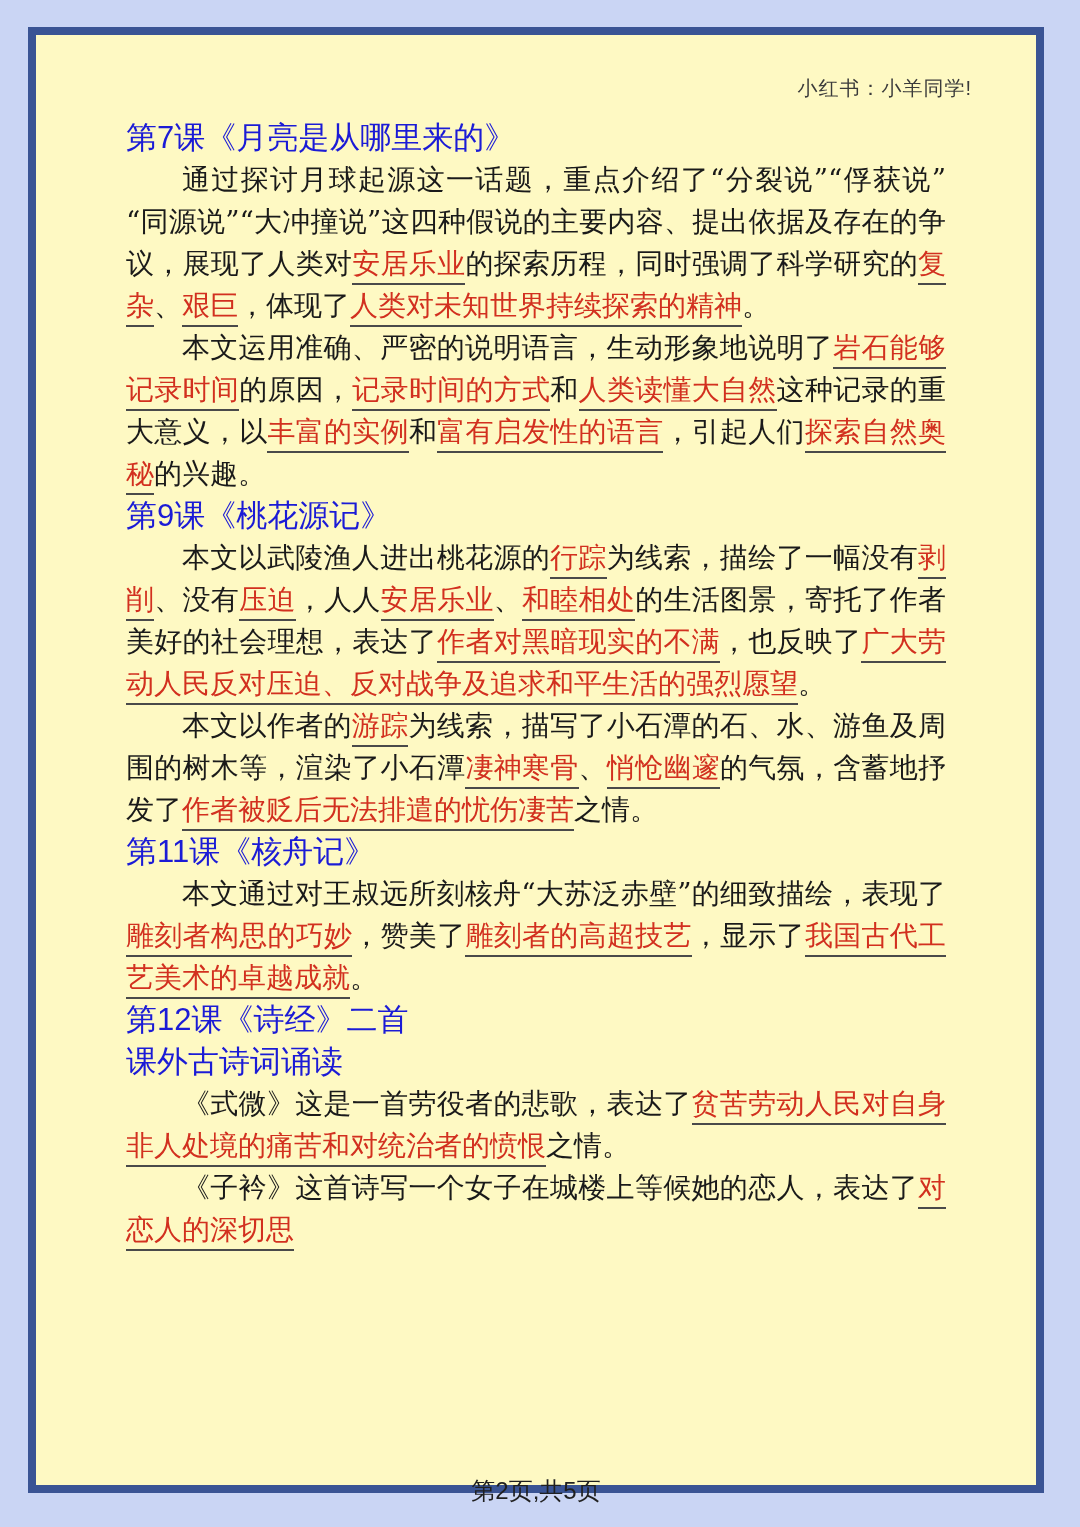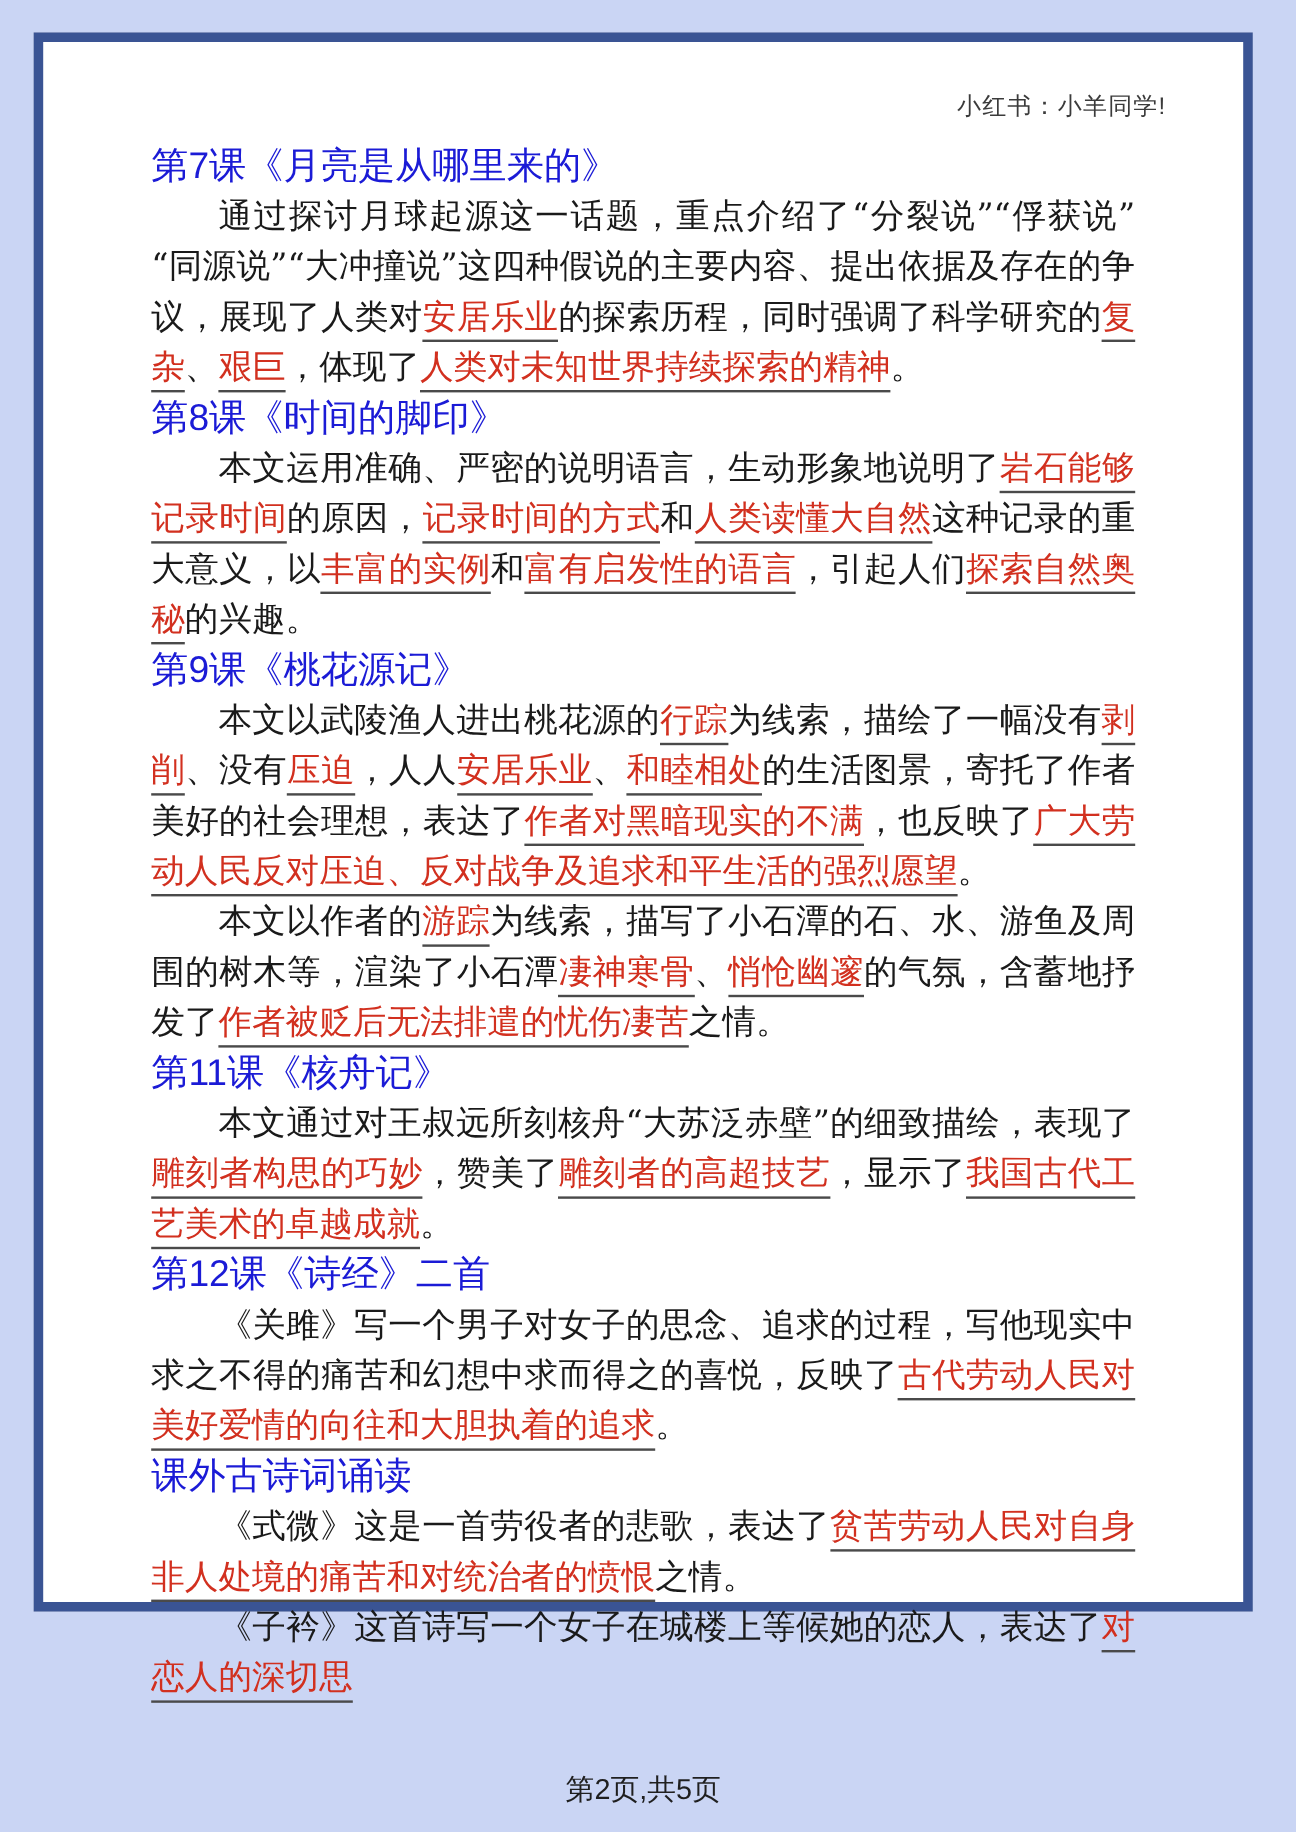--- a/index.html
+++ b/index.html
@@ -12,23 +12,23 @@
     position: relative;
     overflow: hidden;
     background: var(--frame-outer, #cad5f4);
     font-family: "DejaVu Serif", "Liberation Serif", serif;
   }
   .page {
     position: absolute;
     left: 28px;
     top: 27px;
     width: 1016px;
-    height: 1316px;
+    height: 1466px;
     box-sizing: border-box;
-    background: #ffffff;
+    background: #fef9c3;
     border: 8px solid var(--frame-border, #3a5494);
   }
   .watermark {
     position: absolute;
     top: 40px;
     right: 64px;
     font-family: "Liberation Sans", sans-serif;
     font-size: 20px;
     color: #3b3b3b;
     letter-spacing: 1px;
@@ -75,28 +75,26 @@
 </style>
 </head>
 <body>
 
 <div class="page">
   <div class="watermark">小红书：小羊同学!</div>
 
   <div class="doc" id="doc-sections">
       <div class="section-heading">第7课《月亮是从哪里来的》</div>
       <p class="para"><span class="seg-n">通过探讨月球起源这一话题，重点介绍了“分裂说”“俘获说”“同源说”“大冲撞说”这四种假说的主要内容、提出依据及存在的争议，展现了人类对</span><span class="seg-ru">安居乐业</span><span class="seg-n">的探索历程，同时强调了科学研究的</span><span class="seg-ru">复杂</span><span class="seg-n">、</span><span class="seg-ru">艰巨</span><span class="seg-n">，体现了</span><span class="seg-ru">人类对未知世界持续探索的精神</span><span class="seg-n">。</span></p>
-      <div class="section-heading">第8课《时间的脚印》</div>
       <p class="para"><span class="seg-n">本文运用准确、严密的说明语言，生动形象地说明了</span><span class="seg-ru">岩石能够记录时间</span><span class="seg-n">的原因，</span><span class="seg-ru">记录时间的方式</span><span class="seg-n">和</span><span class="seg-ru">人类读懂大自然</span><span class="seg-n">这种记录的重大意义，以</span><span class="seg-ru">丰富的实例</span><span class="seg-n">和</span><span class="seg-ru">富有启发性的语言</span><span class="seg-n">，引起人们</span><span class="seg-ru">探索自然奥秘</span><span class="seg-n">的兴趣。</span></p>
       <div class="section-heading">第9课《桃花源记》</div>
       <p class="para"><span class="seg-n">本文以武陵渔人进出桃花源的</span><span class="seg-ru">行踪</span><span class="seg-n">为线索，描绘了一幅没有</span><span class="seg-ru">剥削</span><span class="seg-n">、没有</span><span class="seg-ru">压迫</span><span class="seg-n">，人人</span><span class="seg-ru">安居乐业</span><span class="seg-n">、</span><span class="seg-ru">和睦相处</span><span class="seg-n">的生活图景，寄托了作者美好的社会理想，表达了</span><span class="seg-ru">作者对黑暗现实的不满</span><span class="seg-n">，也反映了</span><span class="seg-ru">广大劳动人民反对压迫、反对战争及追求和平生活的强烈愿望</span><span class="seg-n">。</span></p>
       <p class="para"><span class="seg-n">本文以作者的</span><span class="seg-ru">游踪</span><span class="seg-n">为线索，描写了小石潭的石、水、游鱼及周围的树木等，渲染了小石潭</span><span class="seg-ru">凄神寒骨</span><span class="seg-n">、</span><span class="seg-ru">悄怆幽邃</span><span class="seg-n">的气氛，含蓄地抒发了</span><span class="seg-ru">作者被贬后无法排遣的忧伤凄苦</span><span class="seg-n">之情。</span></p>
       <div class="section-heading">第11课《核舟记》</div>
       <p class="para"><span class="seg-n">本文通过对王叔远所刻核舟“大苏泛赤壁”的细致描绘，表现了</span><span class="seg-ru">雕刻者构思的巧妙</span><span class="seg-n">，赞美了</span><span class="seg-ru">雕刻者的高超技艺</span><span class="seg-n">，显示了</span><span class="seg-ru">我国古代工艺美术的卓越成就</span><span class="seg-n">。</span></p>
       <div class="section-heading">第12课《诗经》二首</div>
-      <p class="para"><span class="seg-n">《关雎》写一个男子对女子的思念、追求的过程，写他现实中求之不得的痛苦和幻想中求而得之的喜悦，反映了</span><span class="seg-ru">古代劳动人民对美好爱情的向往和大胆执着的追求</span><span class="seg-n">。</span></p>
       <div class="section-heading">课外古诗词诵读</div>
       <p class="para"><span class="seg-n">《式微》这是一首劳役者的悲歌，表达了</span><span class="seg-ru">贫苦劳动人民对自身非人处境的痛苦和对统治者的愤恨</span><span class="seg-n">之情。</span></p>
       <p class="para"><span class="seg-n">《子衿》这首诗写一个女子在城楼上等候她的恋人，表达了</span><span class="seg-ru">对恋人的深切思</span></p>
     </div>
 
   <div class="footer">第2页,共5页</div>
 </div>
 
 </body></html>

